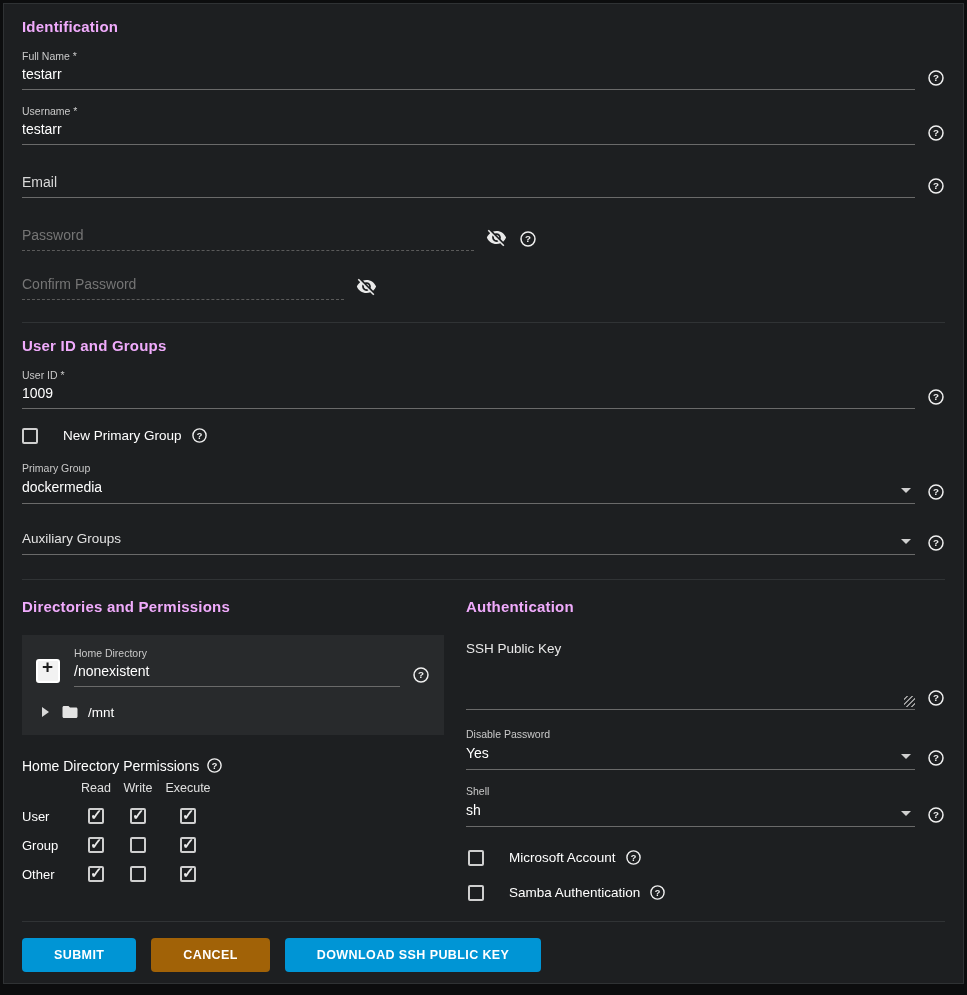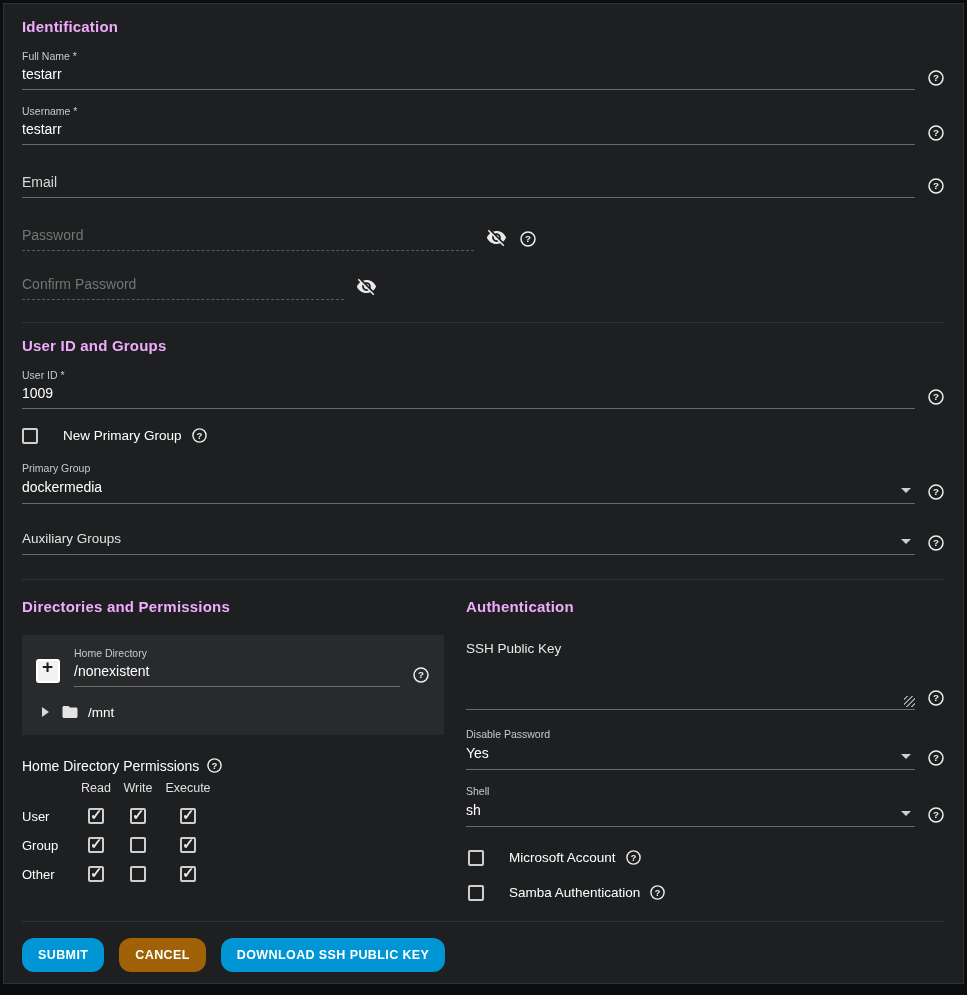--- a/index.html
+++ b/index.html
@@ -88,21 +88,21 @@
   .ssh-row { display: flex; align-items: flex-end; }
   .ssh-area { flex: 1; height: 54px; border-bottom: 1px solid #6a6a6a; position: relative; cursor: text; }
   .resize-handle {
     position: absolute; right: 0; bottom: 2px; width: 11px; height: 11px; cursor: nwse-resize;
     background: repeating-linear-gradient(135deg, transparent 0 2px, #9a9a9a 2px 3.5px);
   }
 
   
   .footer { padding: 16px 18px; display: flex; gap: 15px; }
   .btn {
-    border: none; border-radius: 12px; padding: 10px 16px; font-size: 12.5px; font-weight: bold;
+    border: none; border-radius: 4px; padding: 10px 32px; font-size: 12.5px; font-weight: bold;
     font-family: inherit; letter-spacing: .4px; cursor: pointer; color: #ffffff;
   }
   .btn.primary { background: #0095d5; }
   .btn.neutral { background: #a16207; }
 
   .mt26 { margin-top: 26px; }
   .mt22 { margin-top: 22px; }
   .mt18 { margin-top: 18px; }
 </style>
 </head>

